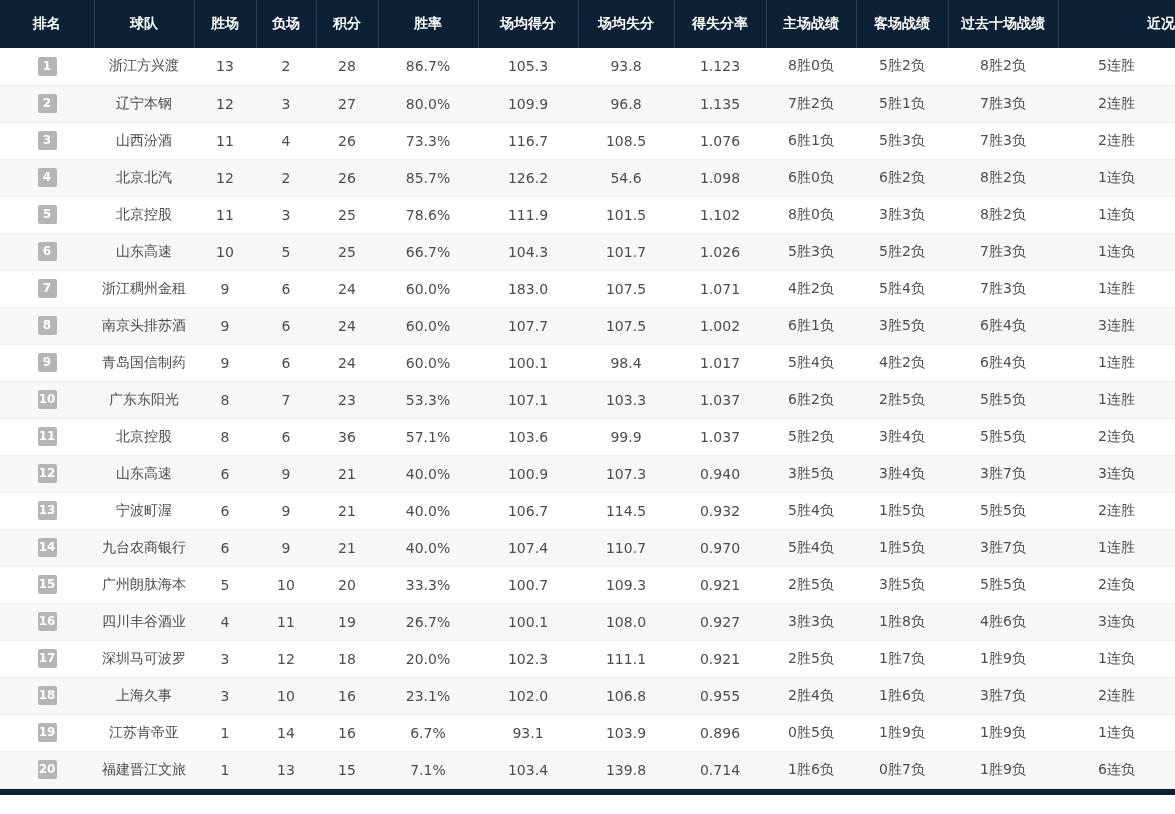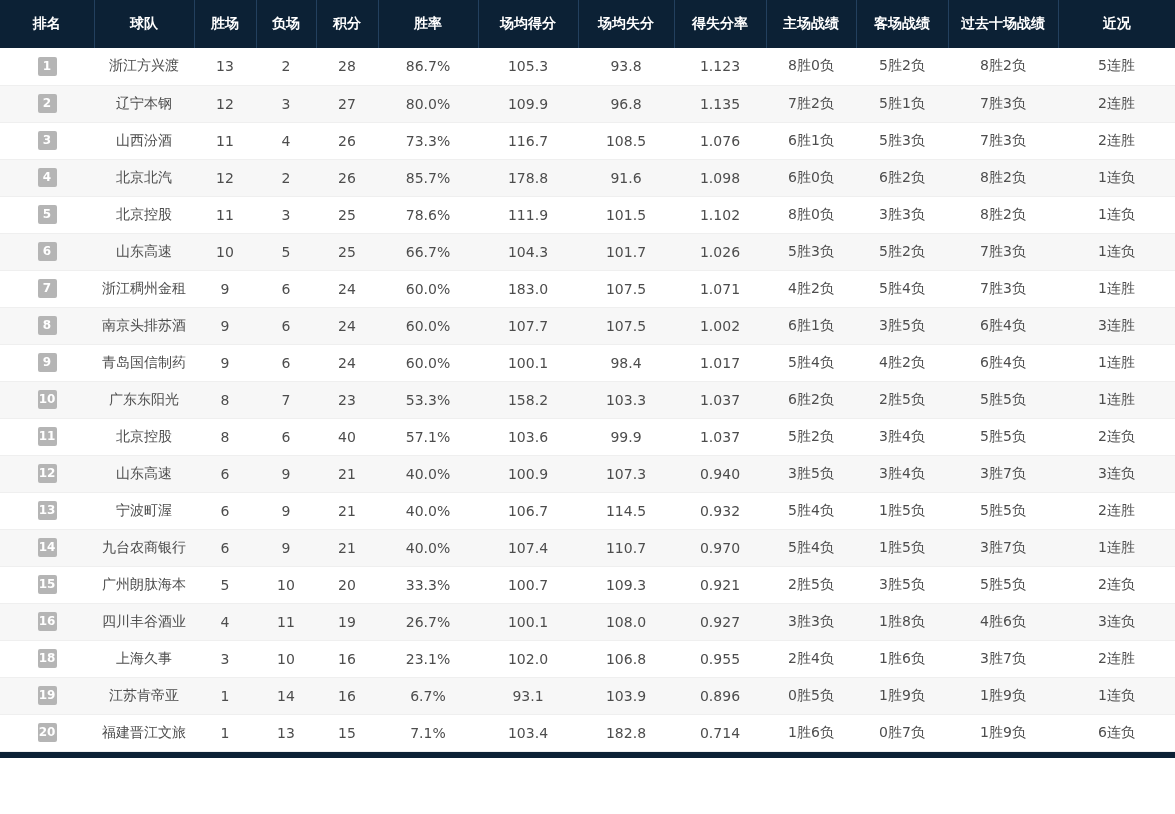--- a/index.html
+++ b/index.html
@@ -19,21 +19,21 @@
     color: #ffffff;
     height: 48px;
     font-size: 14px;
     font-weight: bold;
     text-align: center;
     vertical-align: middle;
     border-right: 1px solid #23405e;
     padding: 0;
     white-space: nowrap;
   }
-  thead th:last-child { border-right: none; }
+  thead th:last-child { border-right: none; text-align: right; }
   tbody td {
     height: 37px;
     text-align: center;
     vertical-align: middle;
     font-size: 14px;
     color: #4d4d4d;
     border-bottom: 1px solid #efefef;
     padding: 0;
     white-space: nowrap;
     overflow: hidden;
@@ -141,22 +141,22 @@
           <td>7胜3负</td>
           <td>2连胜</td>
         </tr>
         <tr>
           <td><span class="rank-badge">4</span></td>
           <td>北京北汽</td>
           <td>12</td>
           <td>2</td>
           <td>26</td>
           <td>85.7%</td>
-          <td>178.8</td>
-          <td>91.6</td>
+          <td>126.2</td>
+          <td>54.6</td>
           <td>1.098</td>
           <td>6胜0负</td>
           <td>6胜2负</td>
           <td>8胜2负</td>
           <td>1连负</td>
         </tr>
         <tr>
           <td><span class="rank-badge">5</span></td>
           <td>北京控股</td>
           <td>11</td>
@@ -231,34 +231,34 @@
           <td>6胜4负</td>
           <td>1连胜</td>
         </tr>
         <tr>
           <td><span class="rank-badge">10</span></td>
           <td>广东东阳光</td>
           <td>8</td>
           <td>7</td>
           <td>23</td>
           <td>53.3%</td>
-          <td>158.2</td>
+          <td>107.1</td>
           <td>103.3</td>
           <td>1.037</td>
           <td>6胜2负</td>
           <td>2胜5负</td>
           <td>5胜5负</td>
           <td>1连胜</td>
         </tr>
         <tr>
           <td><span class="rank-badge">11</span></td>
           <td>北京控股</td>
           <td>8</td>
           <td>6</td>
-          <td>40</td>
+          <td>36</td>
           <td>57.1%</td>
           <td>103.6</td>
           <td>99.9</td>
           <td>1.037</td>
           <td>5胜2负</td>
           <td>3胜4负</td>
           <td>5胜5负</td>
           <td>2连负</td>
         </tr>
         <tr>
@@ -330,20 +330,35 @@
           <td>26.7%</td>
           <td>100.1</td>
           <td>108.0</td>
           <td>0.927</td>
           <td>3胜3负</td>
           <td>1胜8负</td>
           <td>4胜6负</td>
           <td>3连负</td>
         </tr>
         <tr>
+          <td><span class="rank-badge">17</span></td>
+          <td>深圳马可波罗</td>
+          <td>3</td>
+          <td>12</td>
+          <td>18</td>
+          <td>20.0%</td>
+          <td>102.3</td>
+          <td>111.1</td>
+          <td>0.921</td>
+          <td>2胜5负</td>
+          <td>1胜7负</td>
+          <td>1胜9负</td>
+          <td>1连负</td>
+        </tr>
+        <tr>
           <td><span class="rank-badge">18</span></td>
           <td>上海久事</td>
           <td>3</td>
           <td>10</td>
           <td>16</td>
           <td>23.1%</td>
           <td>102.0</td>
           <td>106.8</td>
           <td>0.955</td>
           <td>2胜4负</td>
@@ -367,21 +382,21 @@
           <td>1连负</td>
         </tr>
         <tr>
           <td><span class="rank-badge">20</span></td>
           <td>福建晋江文旅</td>
           <td>1</td>
           <td>13</td>
           <td>15</td>
           <td>7.1%</td>
           <td>103.4</td>
-          <td>182.8</td>
+          <td>139.8</td>
           <td>0.714</td>
           <td>1胜6负</td>
           <td>0胜7负</td>
           <td>1胜9负</td>
           <td>6连负</td>
         </tr>
       </tbody>
   </table>
   <div class="bottom-bar"></div>
 </div>

